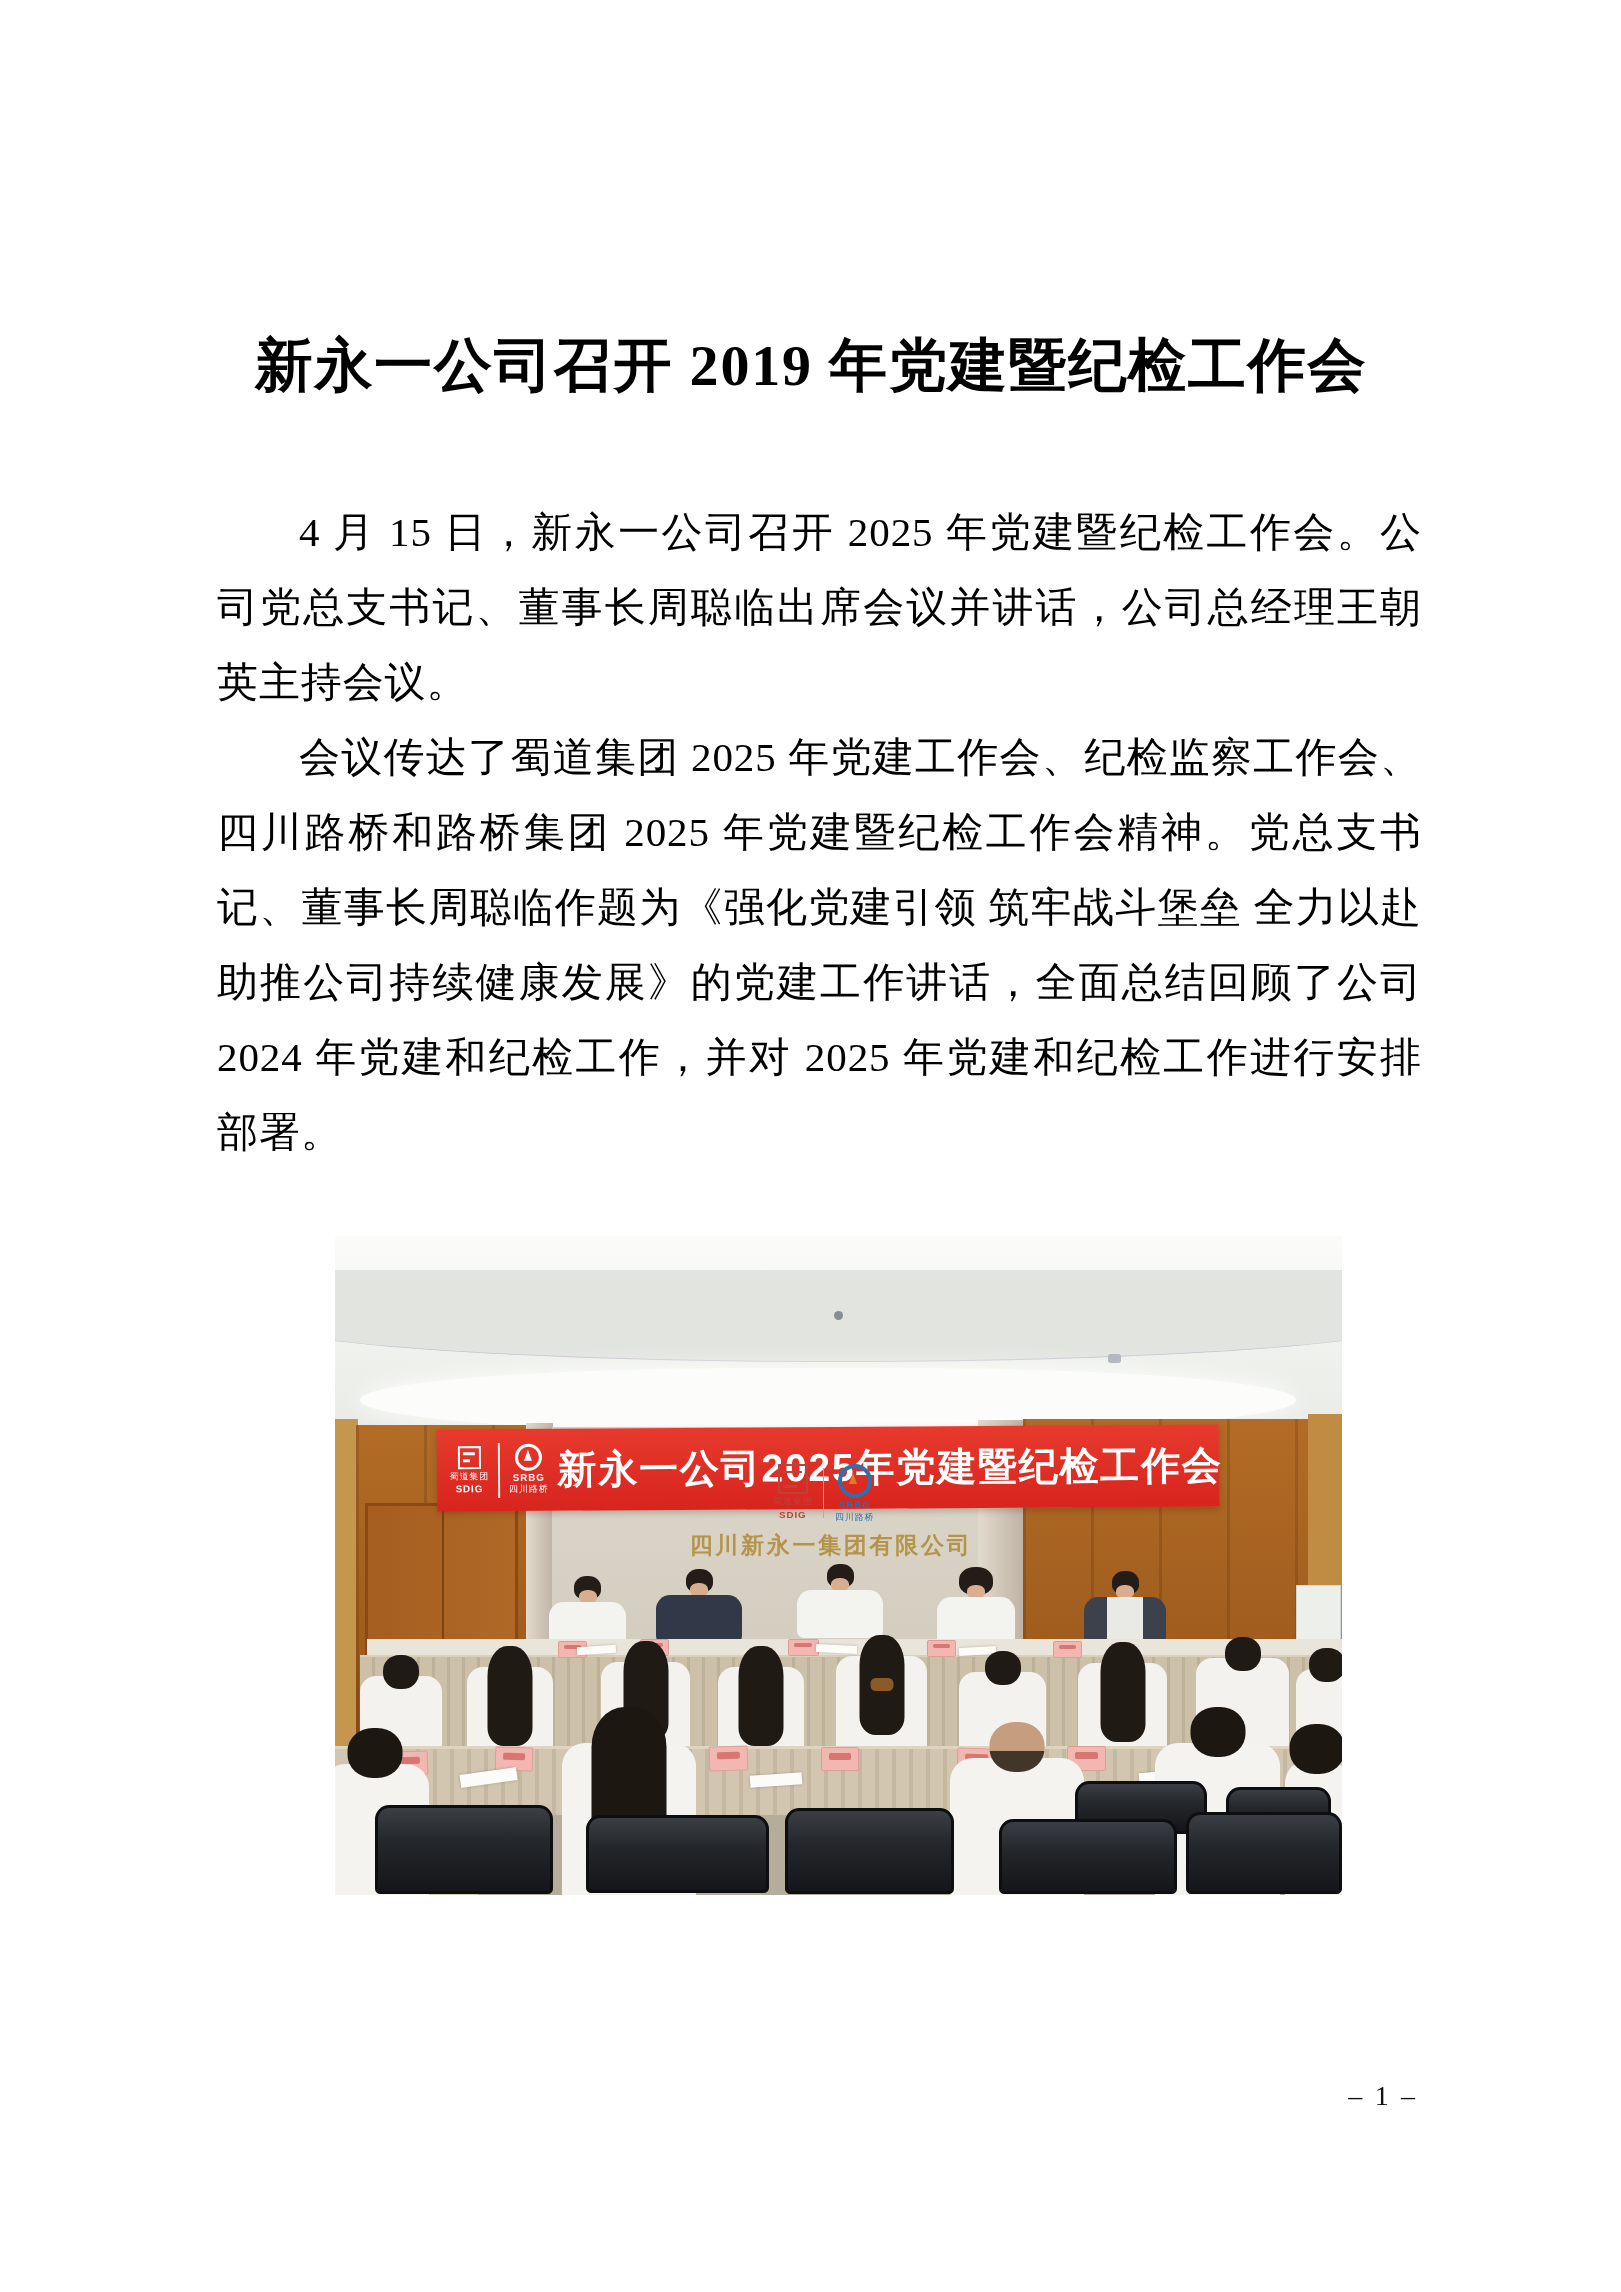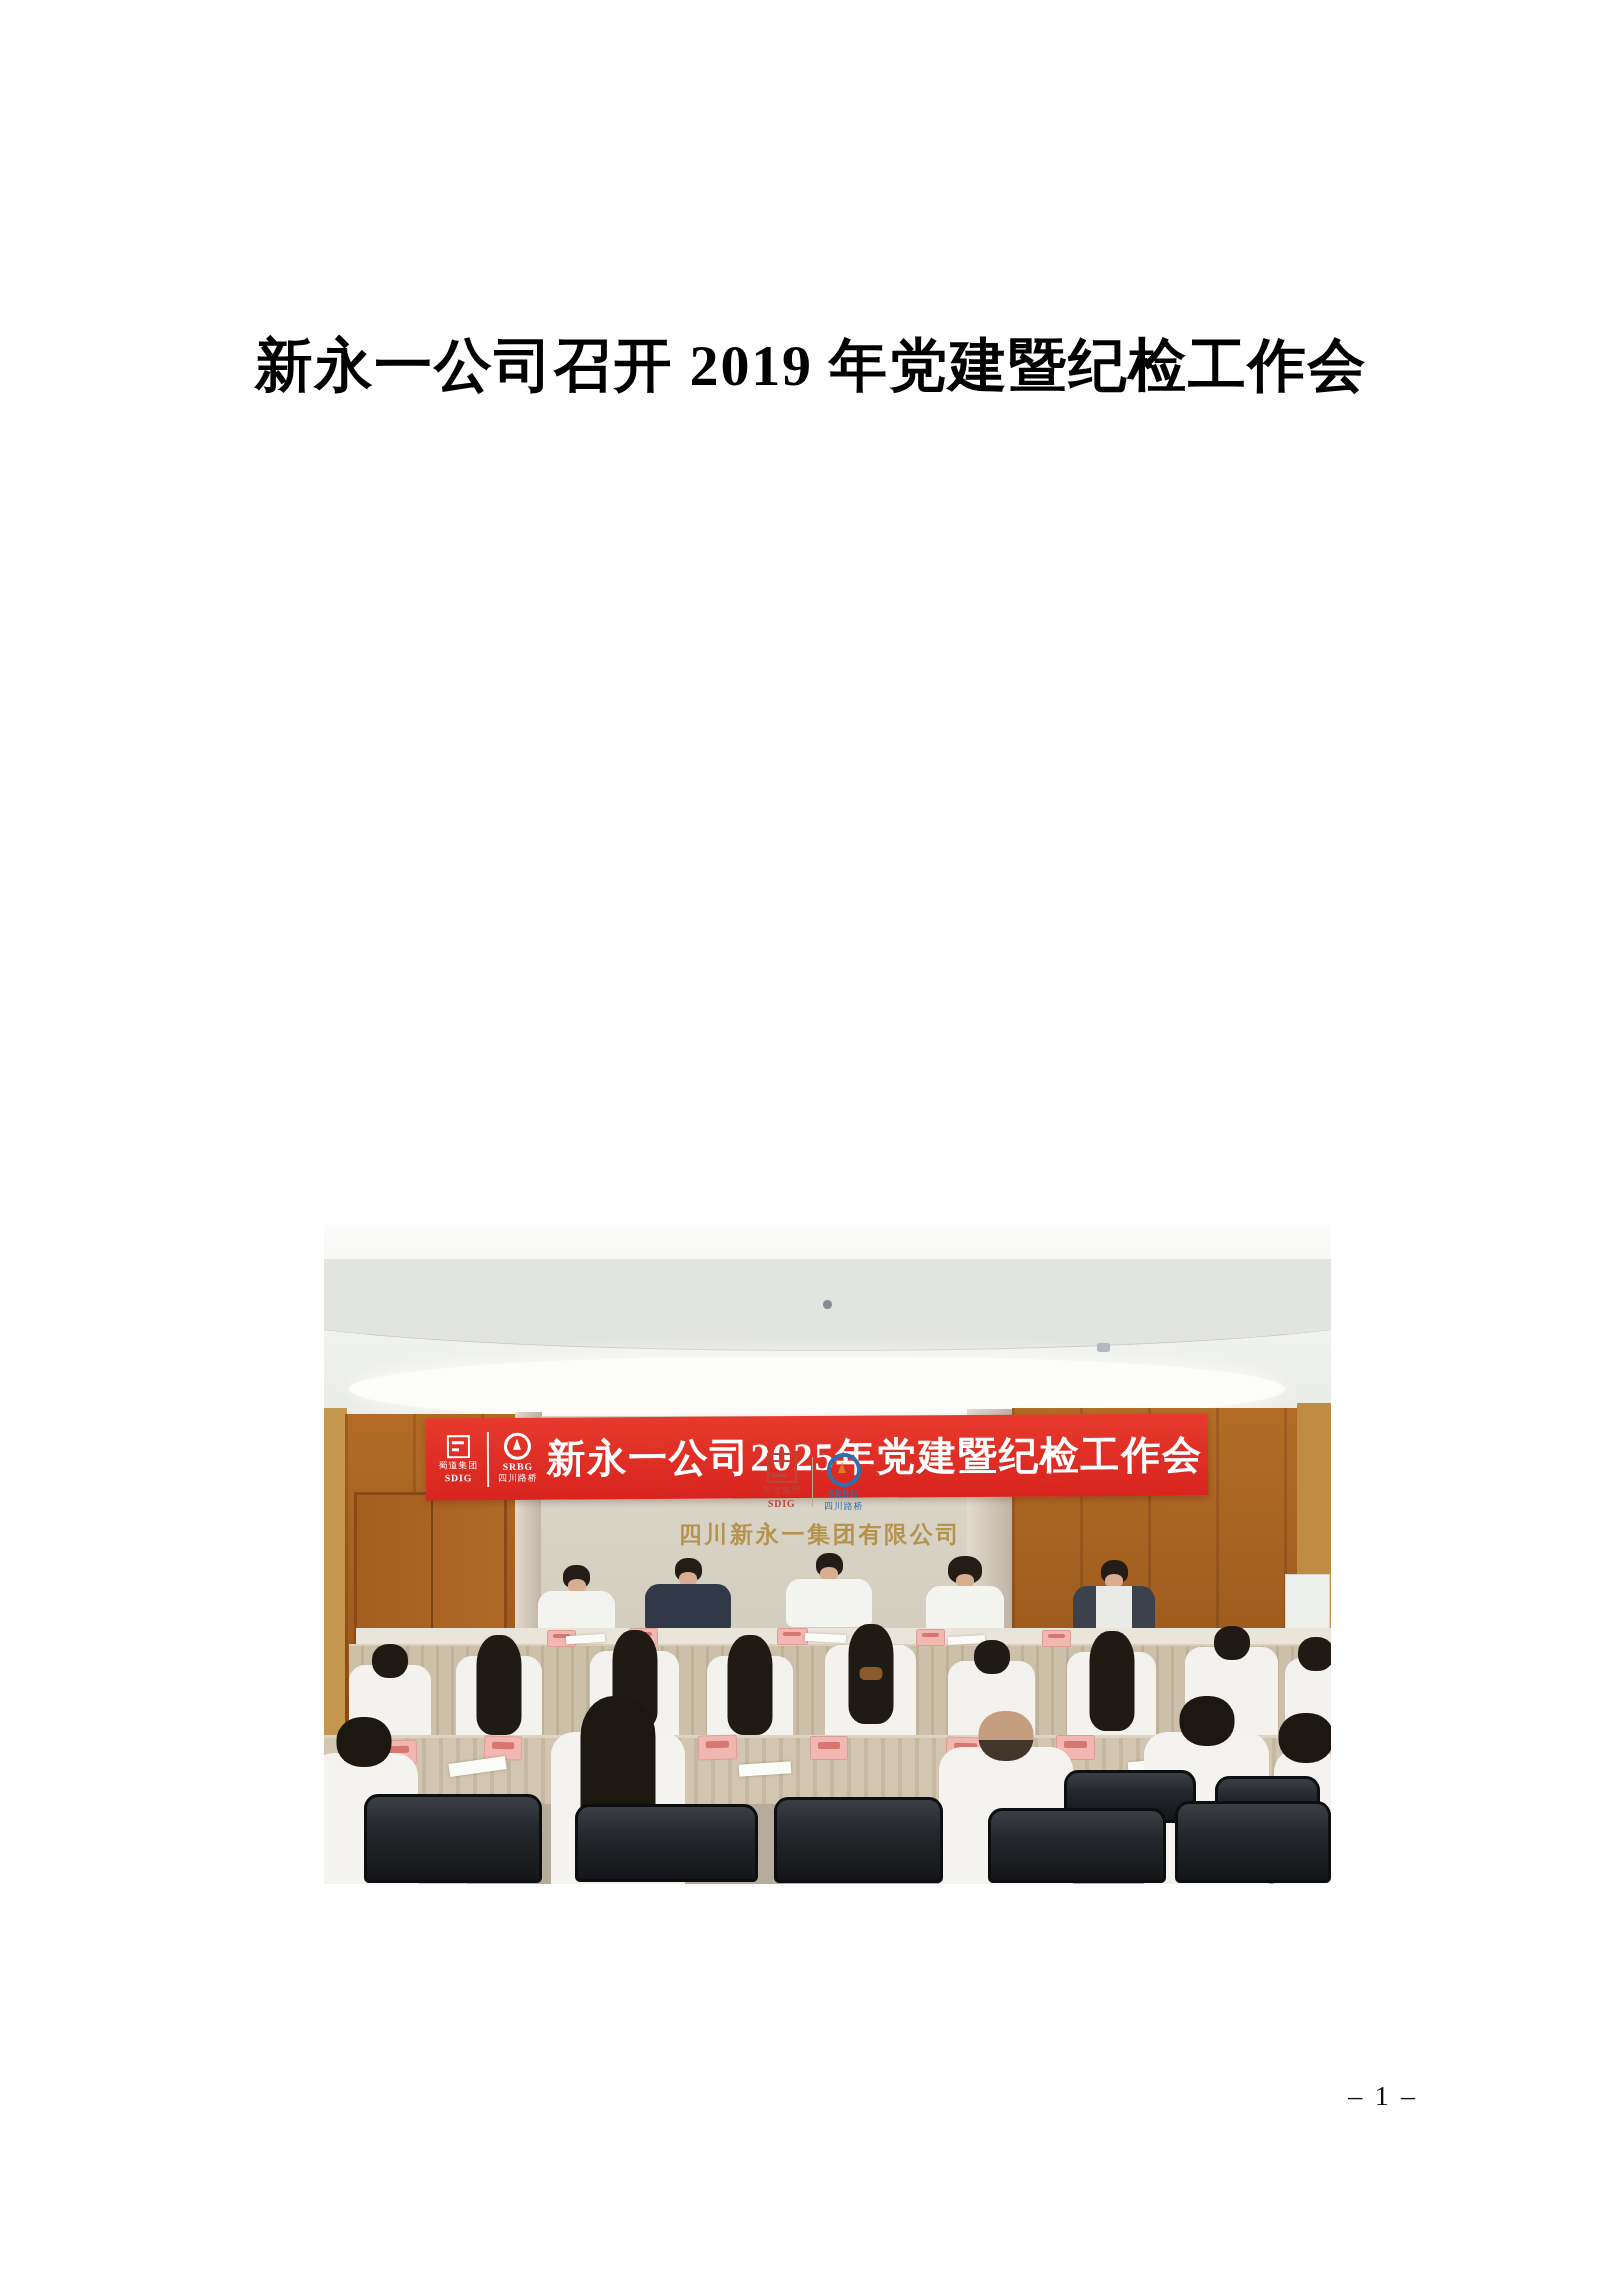--- a/index.html
+++ b/index.html
@@ -98,22 +98,26 @@
          border:3.6px solid #0c0e10;border-radius:14.3px 14.3px 5.3px 5.3px;box-sizing:border-box;}
   .cup{position:absolute;background:linear-gradient(180deg,#baf0c4,#8fcf9d);border-radius:2.7px;}
 </style>
 </head>
 <body>
 
 <div class="page">
 
   <h1 class="doc-title">新永一公司召开 2019 年党建暨纪检工作会</h1>
 
-
-  <figure class="photo" style="margin:1px;font-family:Liberation Serif, serif;">
+  <div class="doc-body">
+    <p>4 月 15 日，新永一公司召开 2025 年党建暨纪检工作会。公司党总支书记、董事长周聪临出席会议并讲话，公司总经理王朝英主持会议。</p>
+    <p>会议传达了蜀道集团 2025 年党建工作会、纪检监察工作会、四川路桥和路桥集团 2025 年党建暨纪检工作会精神。党总支书记、董事长周聪临作题为《强化党建引领 筑牢战斗堡垒 全力以赴助推公司持续健康发展》的党建工作讲话，全面总结回顾了公司 2024 年党建和纪检工作，并对 2025 年党建和纪检工作进行安排部署。</p>
+  </div>
+
+  <figure class="photo" style="margin:12px;">
 
     <div class="ab ph-ceiling"></div>
     <div class="ab ph-cove"></div>
     <div class="ab ph-trough"></div>
     <div class="ab ph-sprinkler"></div>
     <div class="ab ph-camera"></div>
 
     <div class="ab" style="left:0;top:183px;width:23px;height:361px;background:#c5974e;"></div>
     <div class="ab wood" style="left:21.4px;top:189px;width:171px;height:352px;"></div>
     <div class="ab" style="left:30px;top:267px;width:153px;height:267px;background:linear-gradient(90deg,#a55e1f,#b06827);border:3.6px solid #8a4a15;box-sizing:border-box;">

